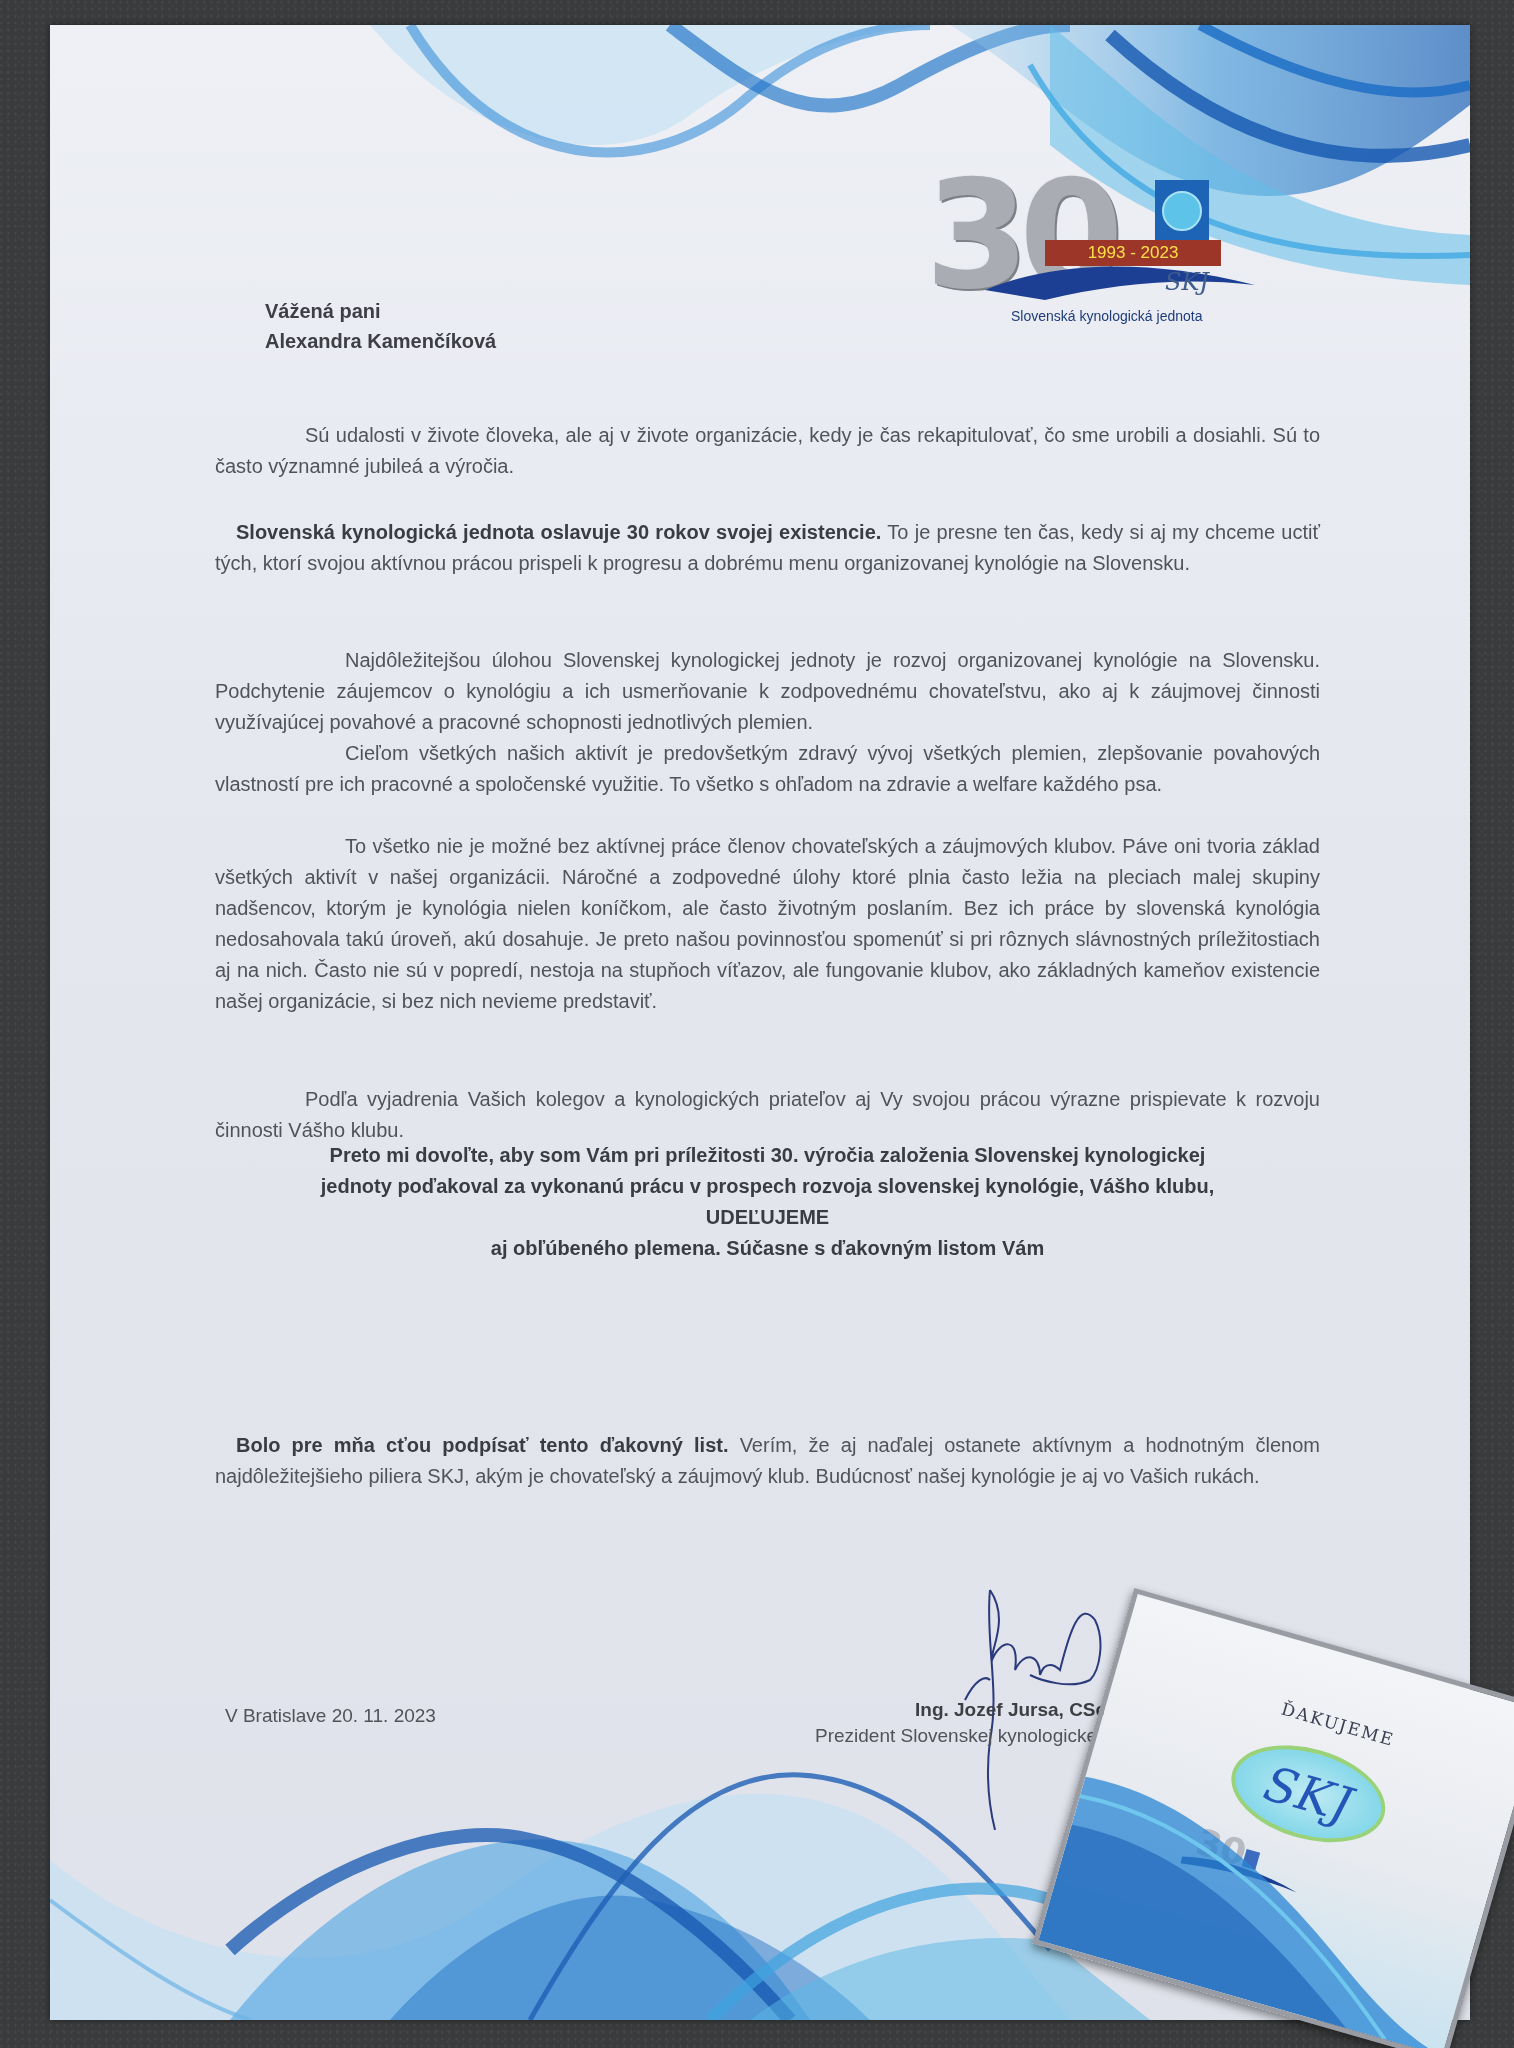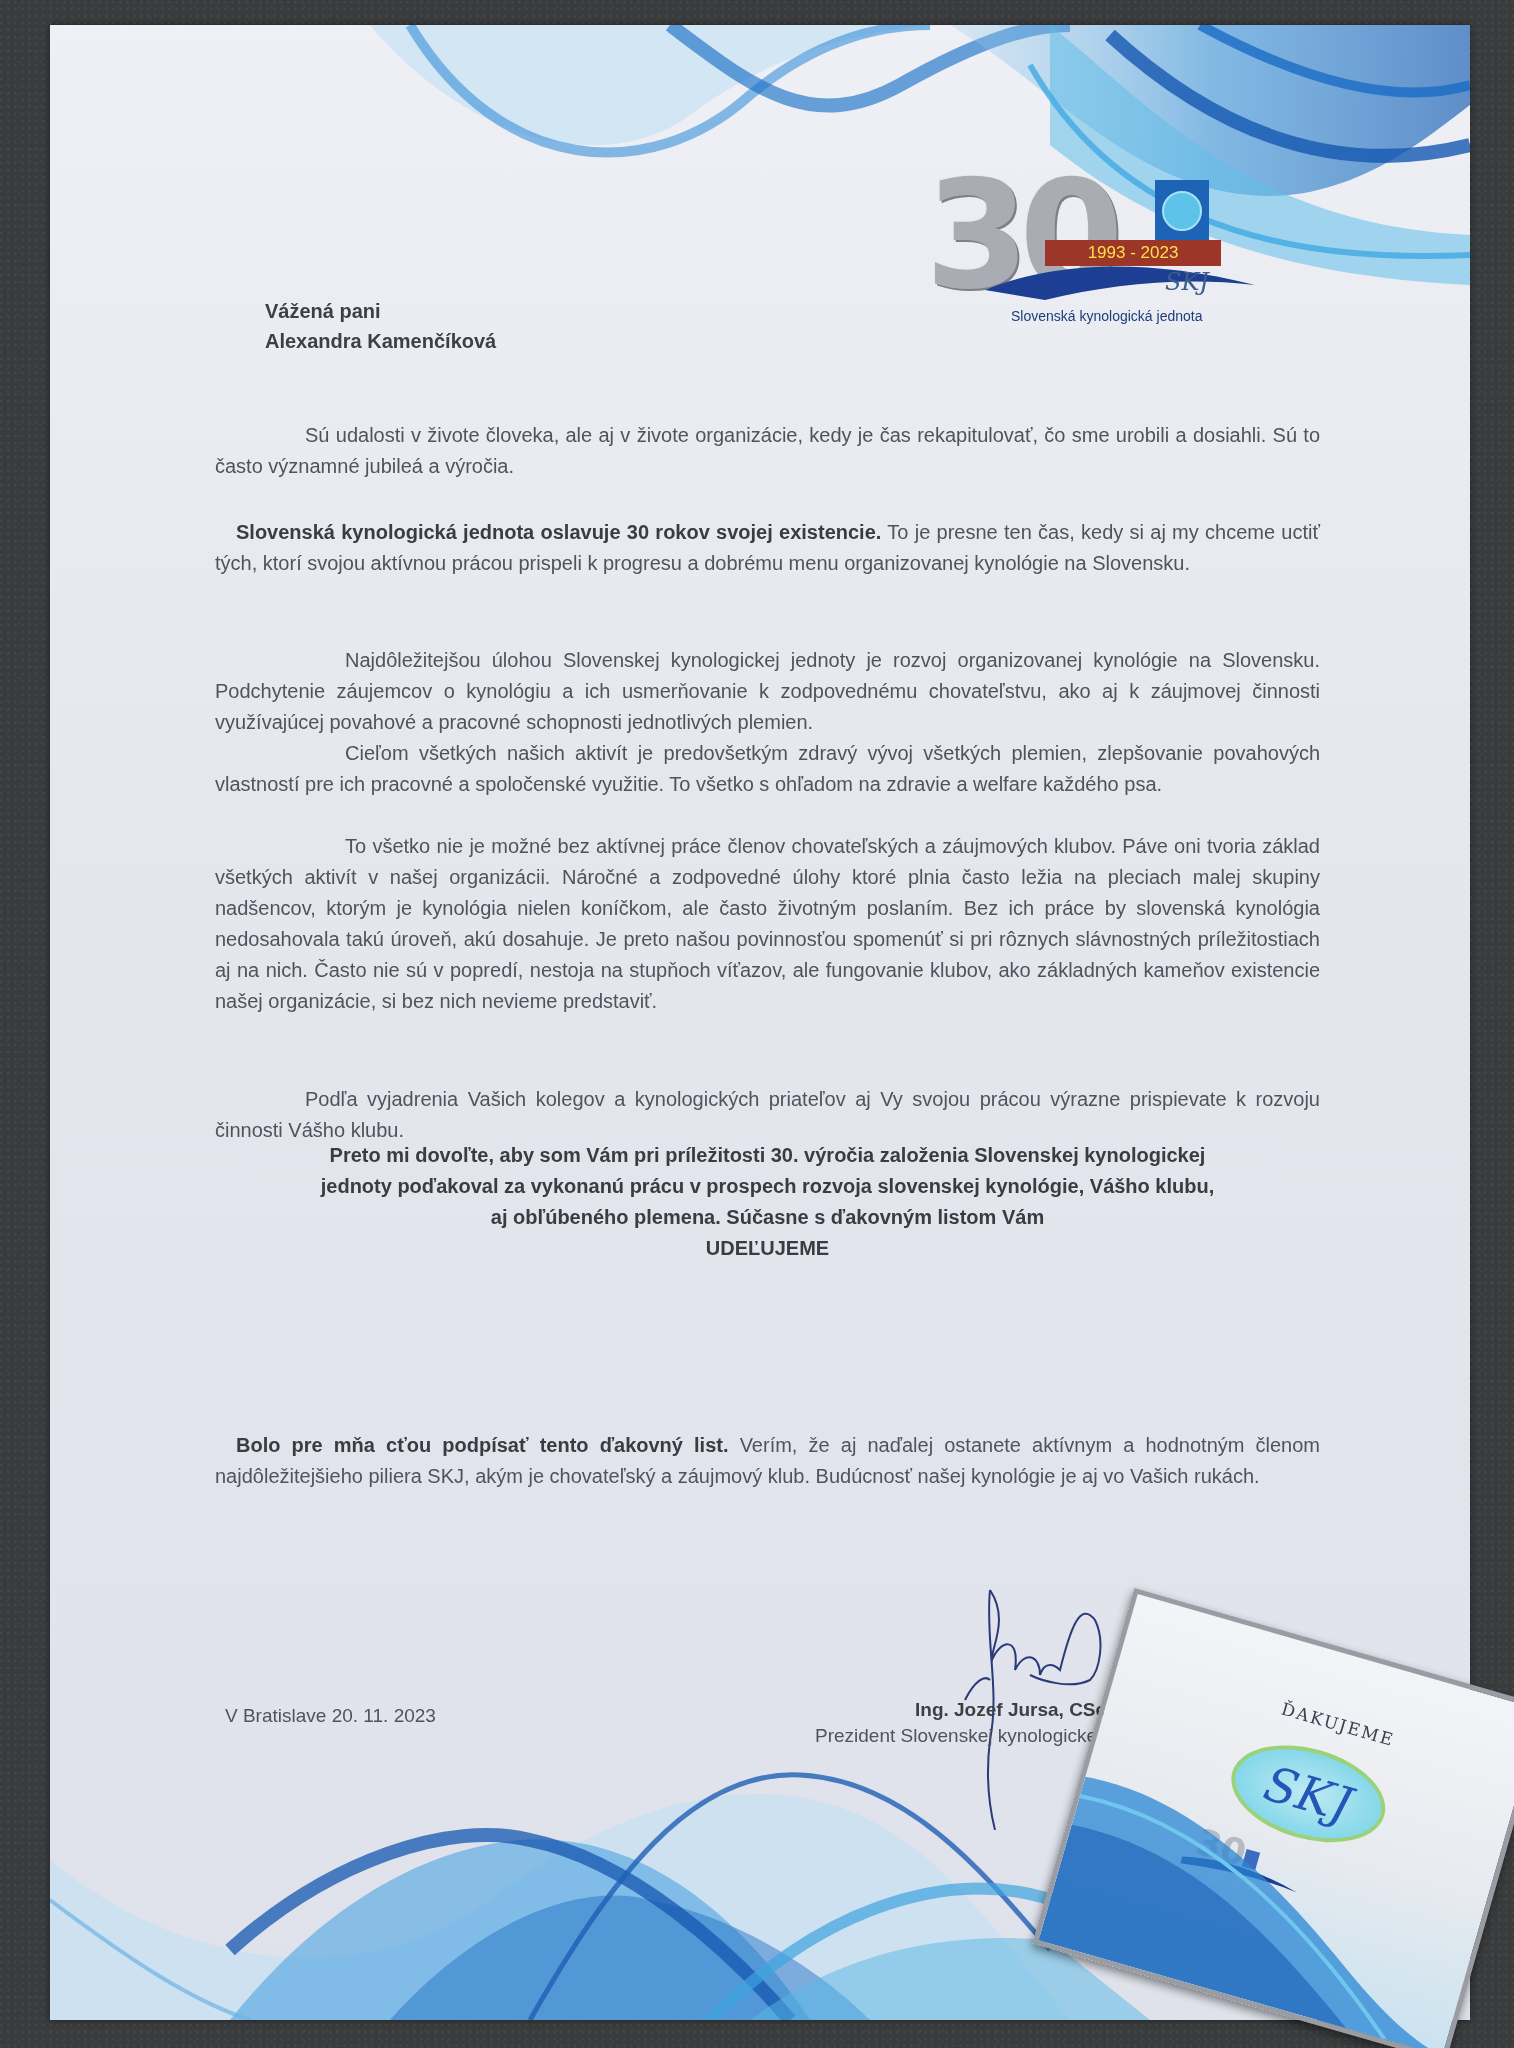--- a/index.html
+++ b/index.html
@@ -146,22 +146,22 @@
     <span>To všetko nie je možné bez aktívnej práce členov chovateľských a záujmových klubov. Páve oni tvoria základ všetkých aktivít v našej organizácii. Náročné a zodpovedné úlohy ktoré plnia často ležia na pleciach malej skupiny nadšencov, ktorým je kynológia nielen koníčkom, ale často životným poslaním. Bez ich práce by slovenská kynológia nedosahovala takú úroveň, akú dosahuje. Je preto našou povinnosťou spomenúť si pri rôznych slávnostných príležitostiach aj na nich. Často nie sú v popredí, nestoja na stupňoch víťazov, ale fungovanie klubov, ako základných kameňov existencie našej organizácie, si bez nich nevieme predstaviť.</span>
   </div>
 
   <div class="body-text indent" style="top:1059px;">
     <span>Podľa vyjadrenia Vašich kolegov a kynologických priateľov aj Vy svojou prácou výrazne prispievate k rozvoju činnosti Vášho klubu.</span>
   </div>
 
   <div class="body-text center" style="top:1115px; left:165px;">
     <div>Preto mi dovoľte, aby som Vám pri príležitosti 30. výročia založenia Slovenskej kynologickej</div>
     <div>jednoty poďakoval za vykonanú prácu v prospech rozvoja slovenskej kynológie, Vášho klubu,</div>
+    <div>UDEĽUJEME</div>
     <div>aj obľúbeného plemena. Súčasne s ďakovným listom Vám</div>
-    <div>UDEĽUJEME</div>
   </div>
 
 
   <div class="body-text" style="top:1405px;">
     <b>Bolo pre mňa cťou podpísať tento ďakovný list.</b><span> Verím, že aj naďalej ostanete aktívnym a hodnotným členom najdôležitejšieho piliera SKJ, akým je chovateľský a záujmový klub. Budúcnosť našej kynológie je aj vo Vašich rukách.</span>
   </div>
 
   <div class="place-date">V Bratislave 20. 11. 2023</div>
 
   <svg class="signature" viewBox="0 0 220 250">

